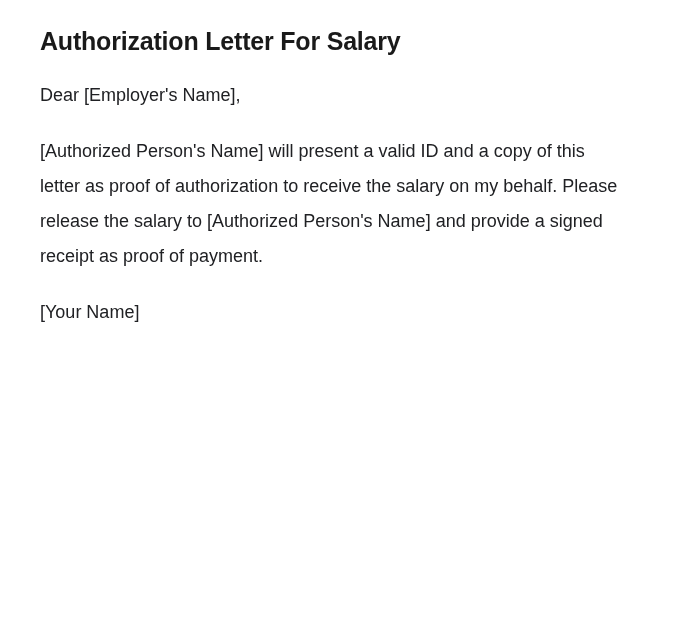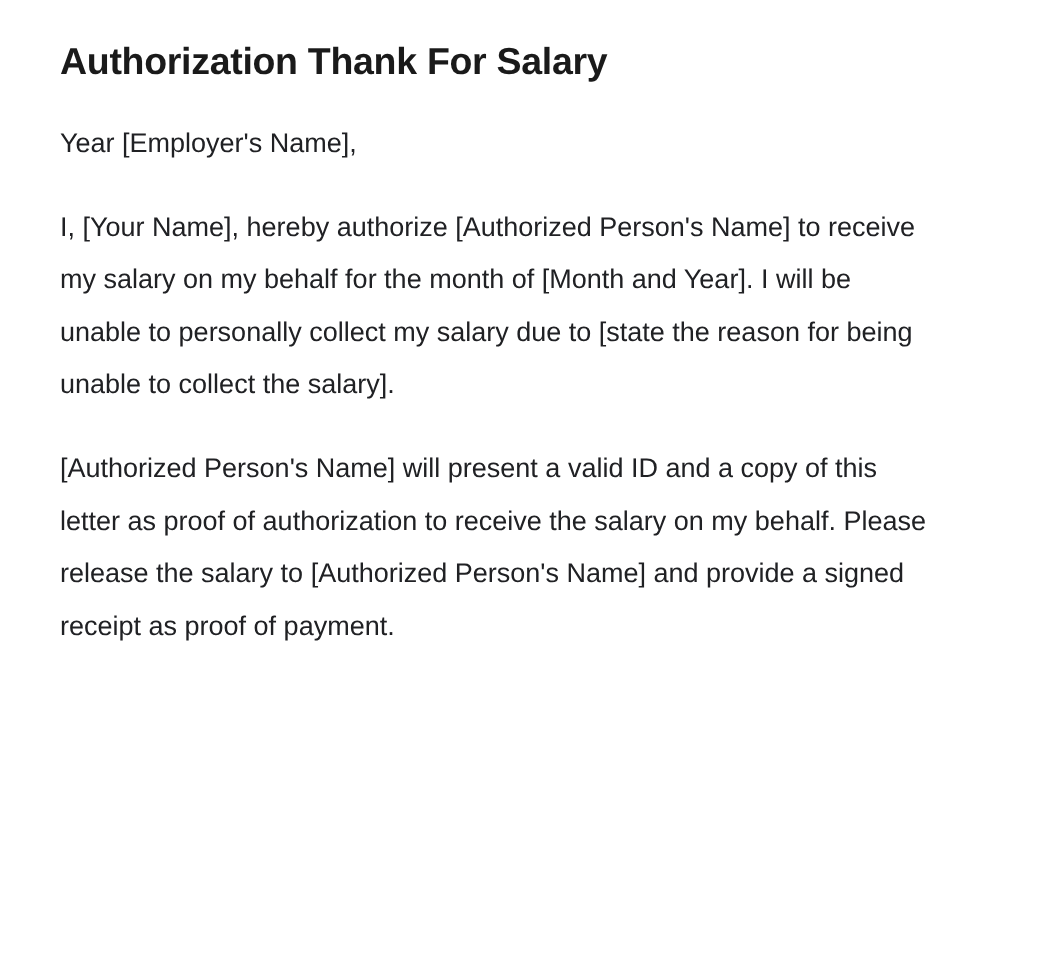--- a/index.html
+++ b/index.html
@@ -34,25 +34,25 @@
     color: #202124;
   }
   .letter-body p:last-child {
     margin-bottom: 0;
   }
 </style>
 </head>
 <body>
 
 <div class="page">
-  <h1 class="letter-title">Authorization Thank For Salary</h1>
+  <h1 class="letter-title">Authorization Letter For Salary</h1>
 
   <div class="letter-body">
-    <p>Year [Employer's Name],</p>
+    <p>Dear [Employer's Name],</p>
 
-    <p>I, [Your Name], hereby authorize [Authorized Person's Name] to receive my salary on my behalf for the month of [Month and Year]. I will be unable to personally collect my salary due to [state the reason for being unable to collect the salary].</p>
 
     <p>[Authorized Person's Name] will present a valid ID and a copy of this letter as proof of authorization to receive the salary on my behalf. Please release the salary to [Authorized Person's Name] and provide a signed receipt as proof of payment.</p>
 
 
 
+    <p>[Your Name]</p>
   </div>
 </div>
 
 </body></html>

